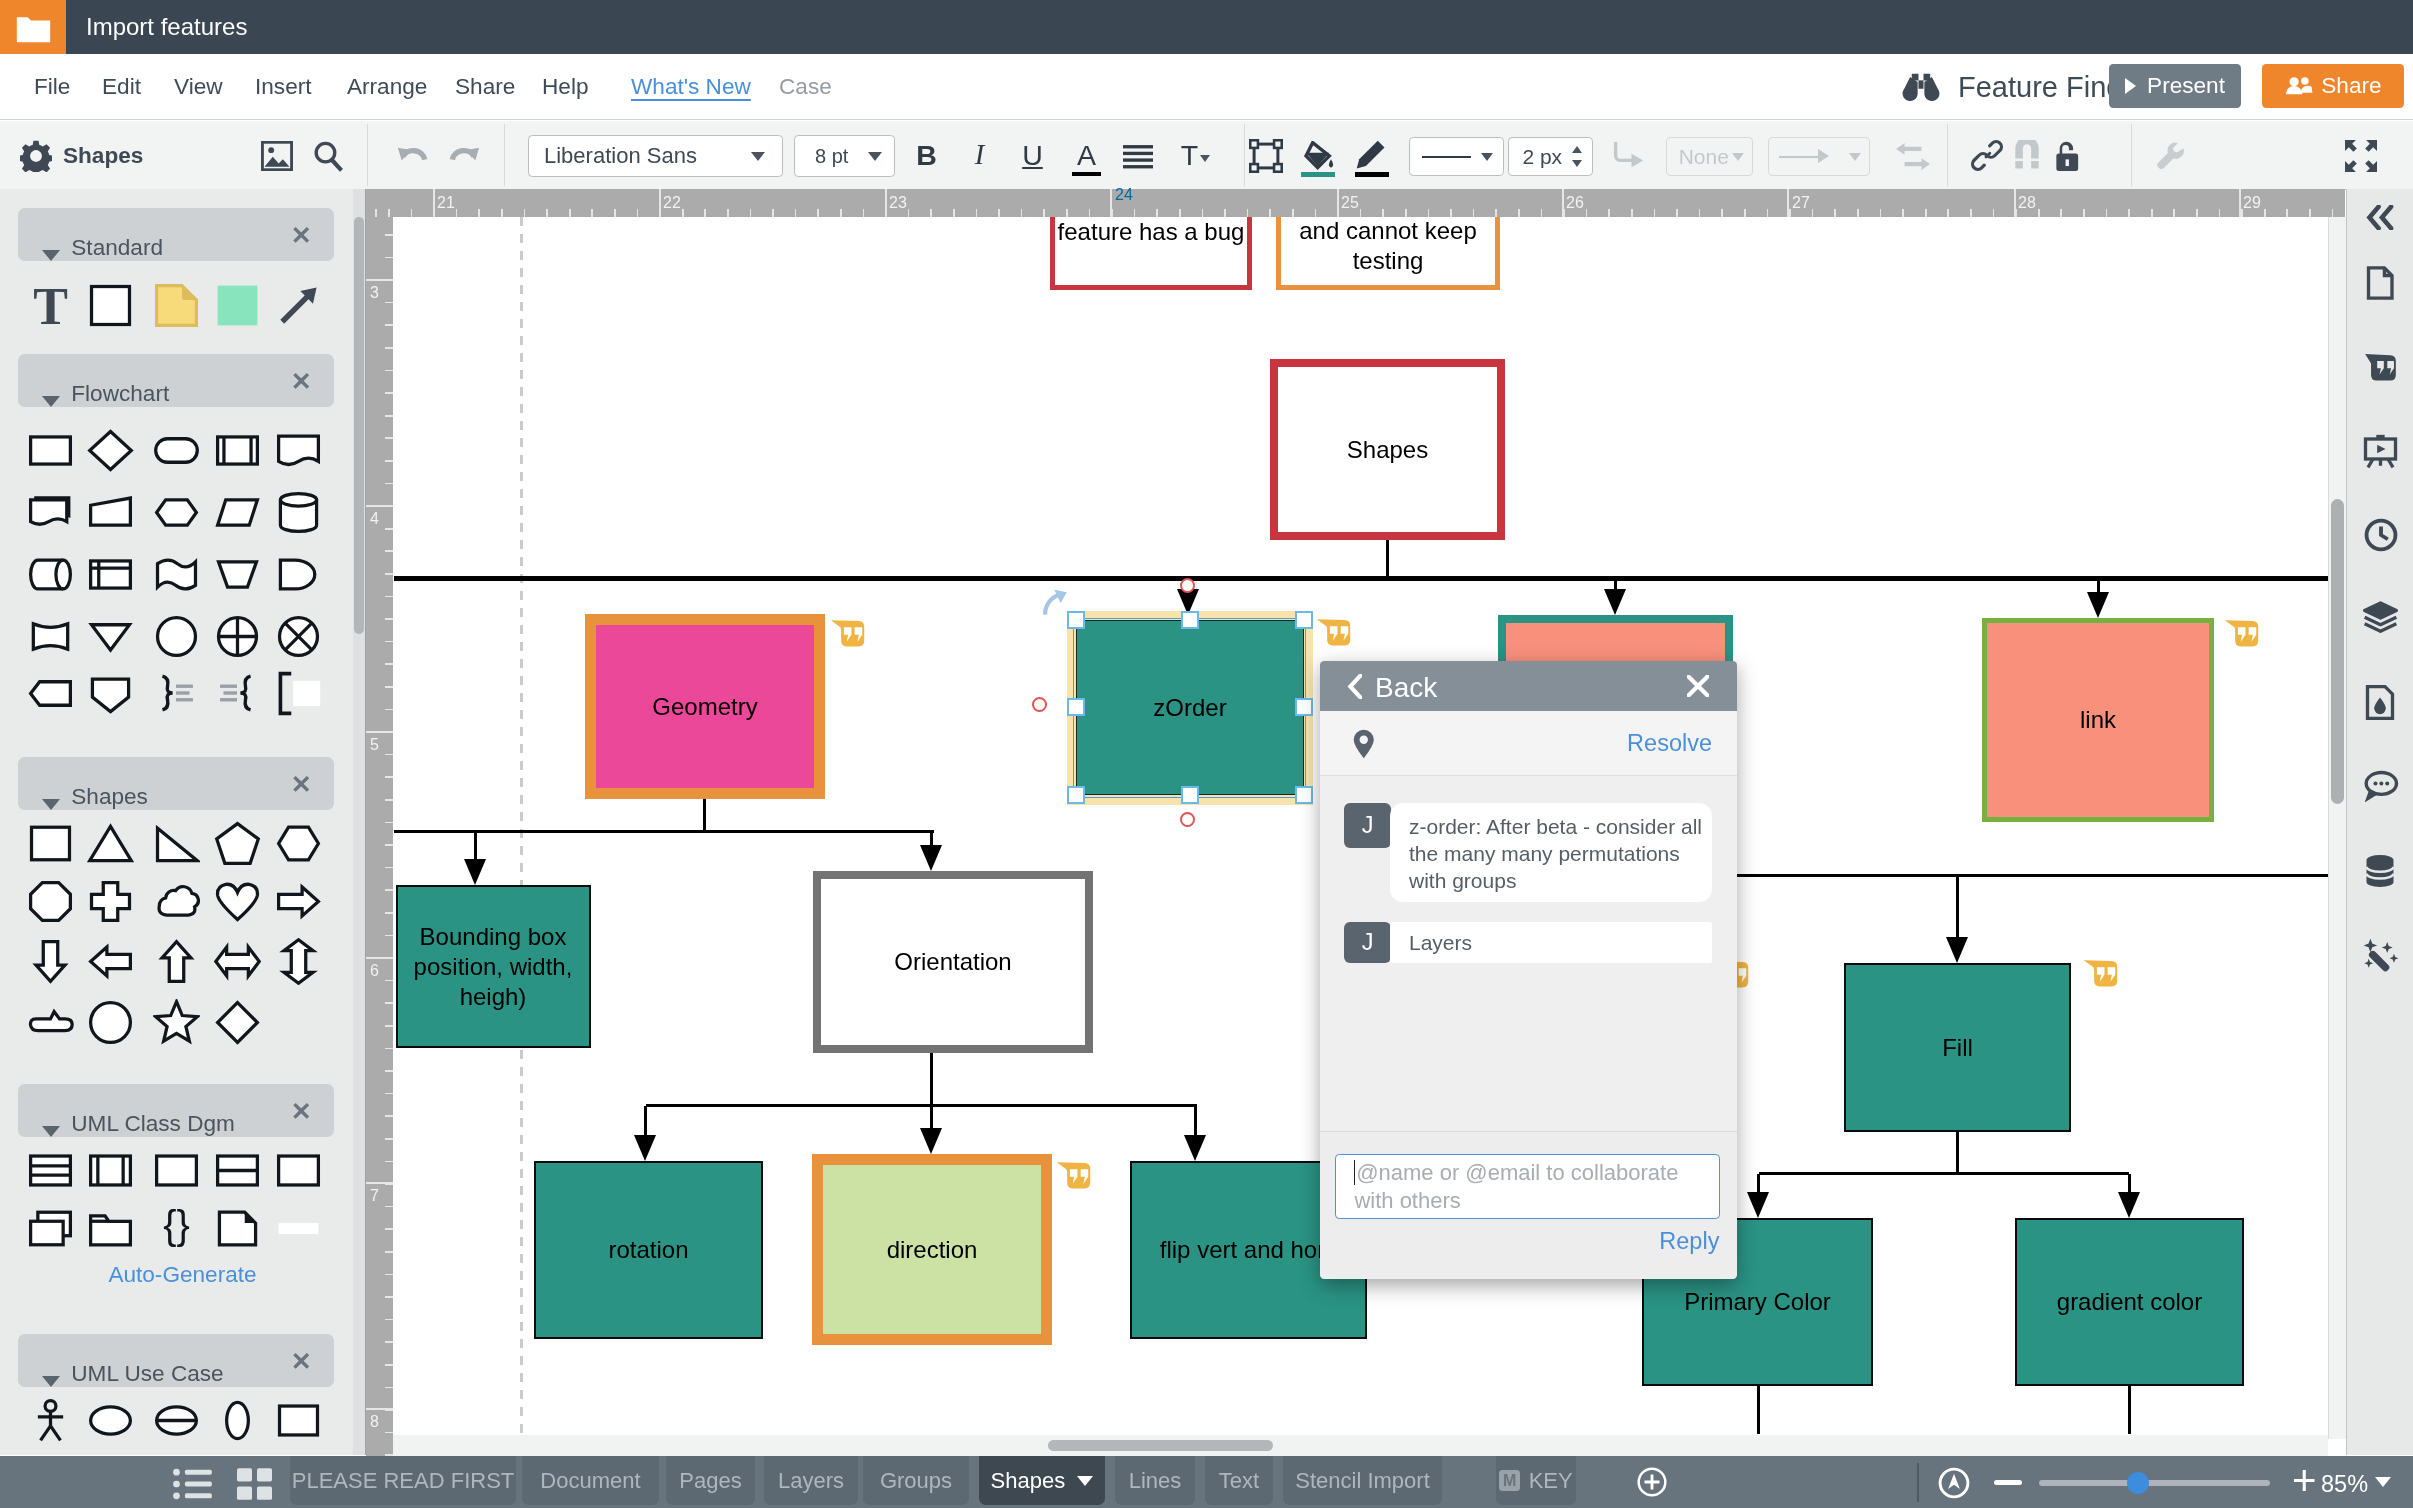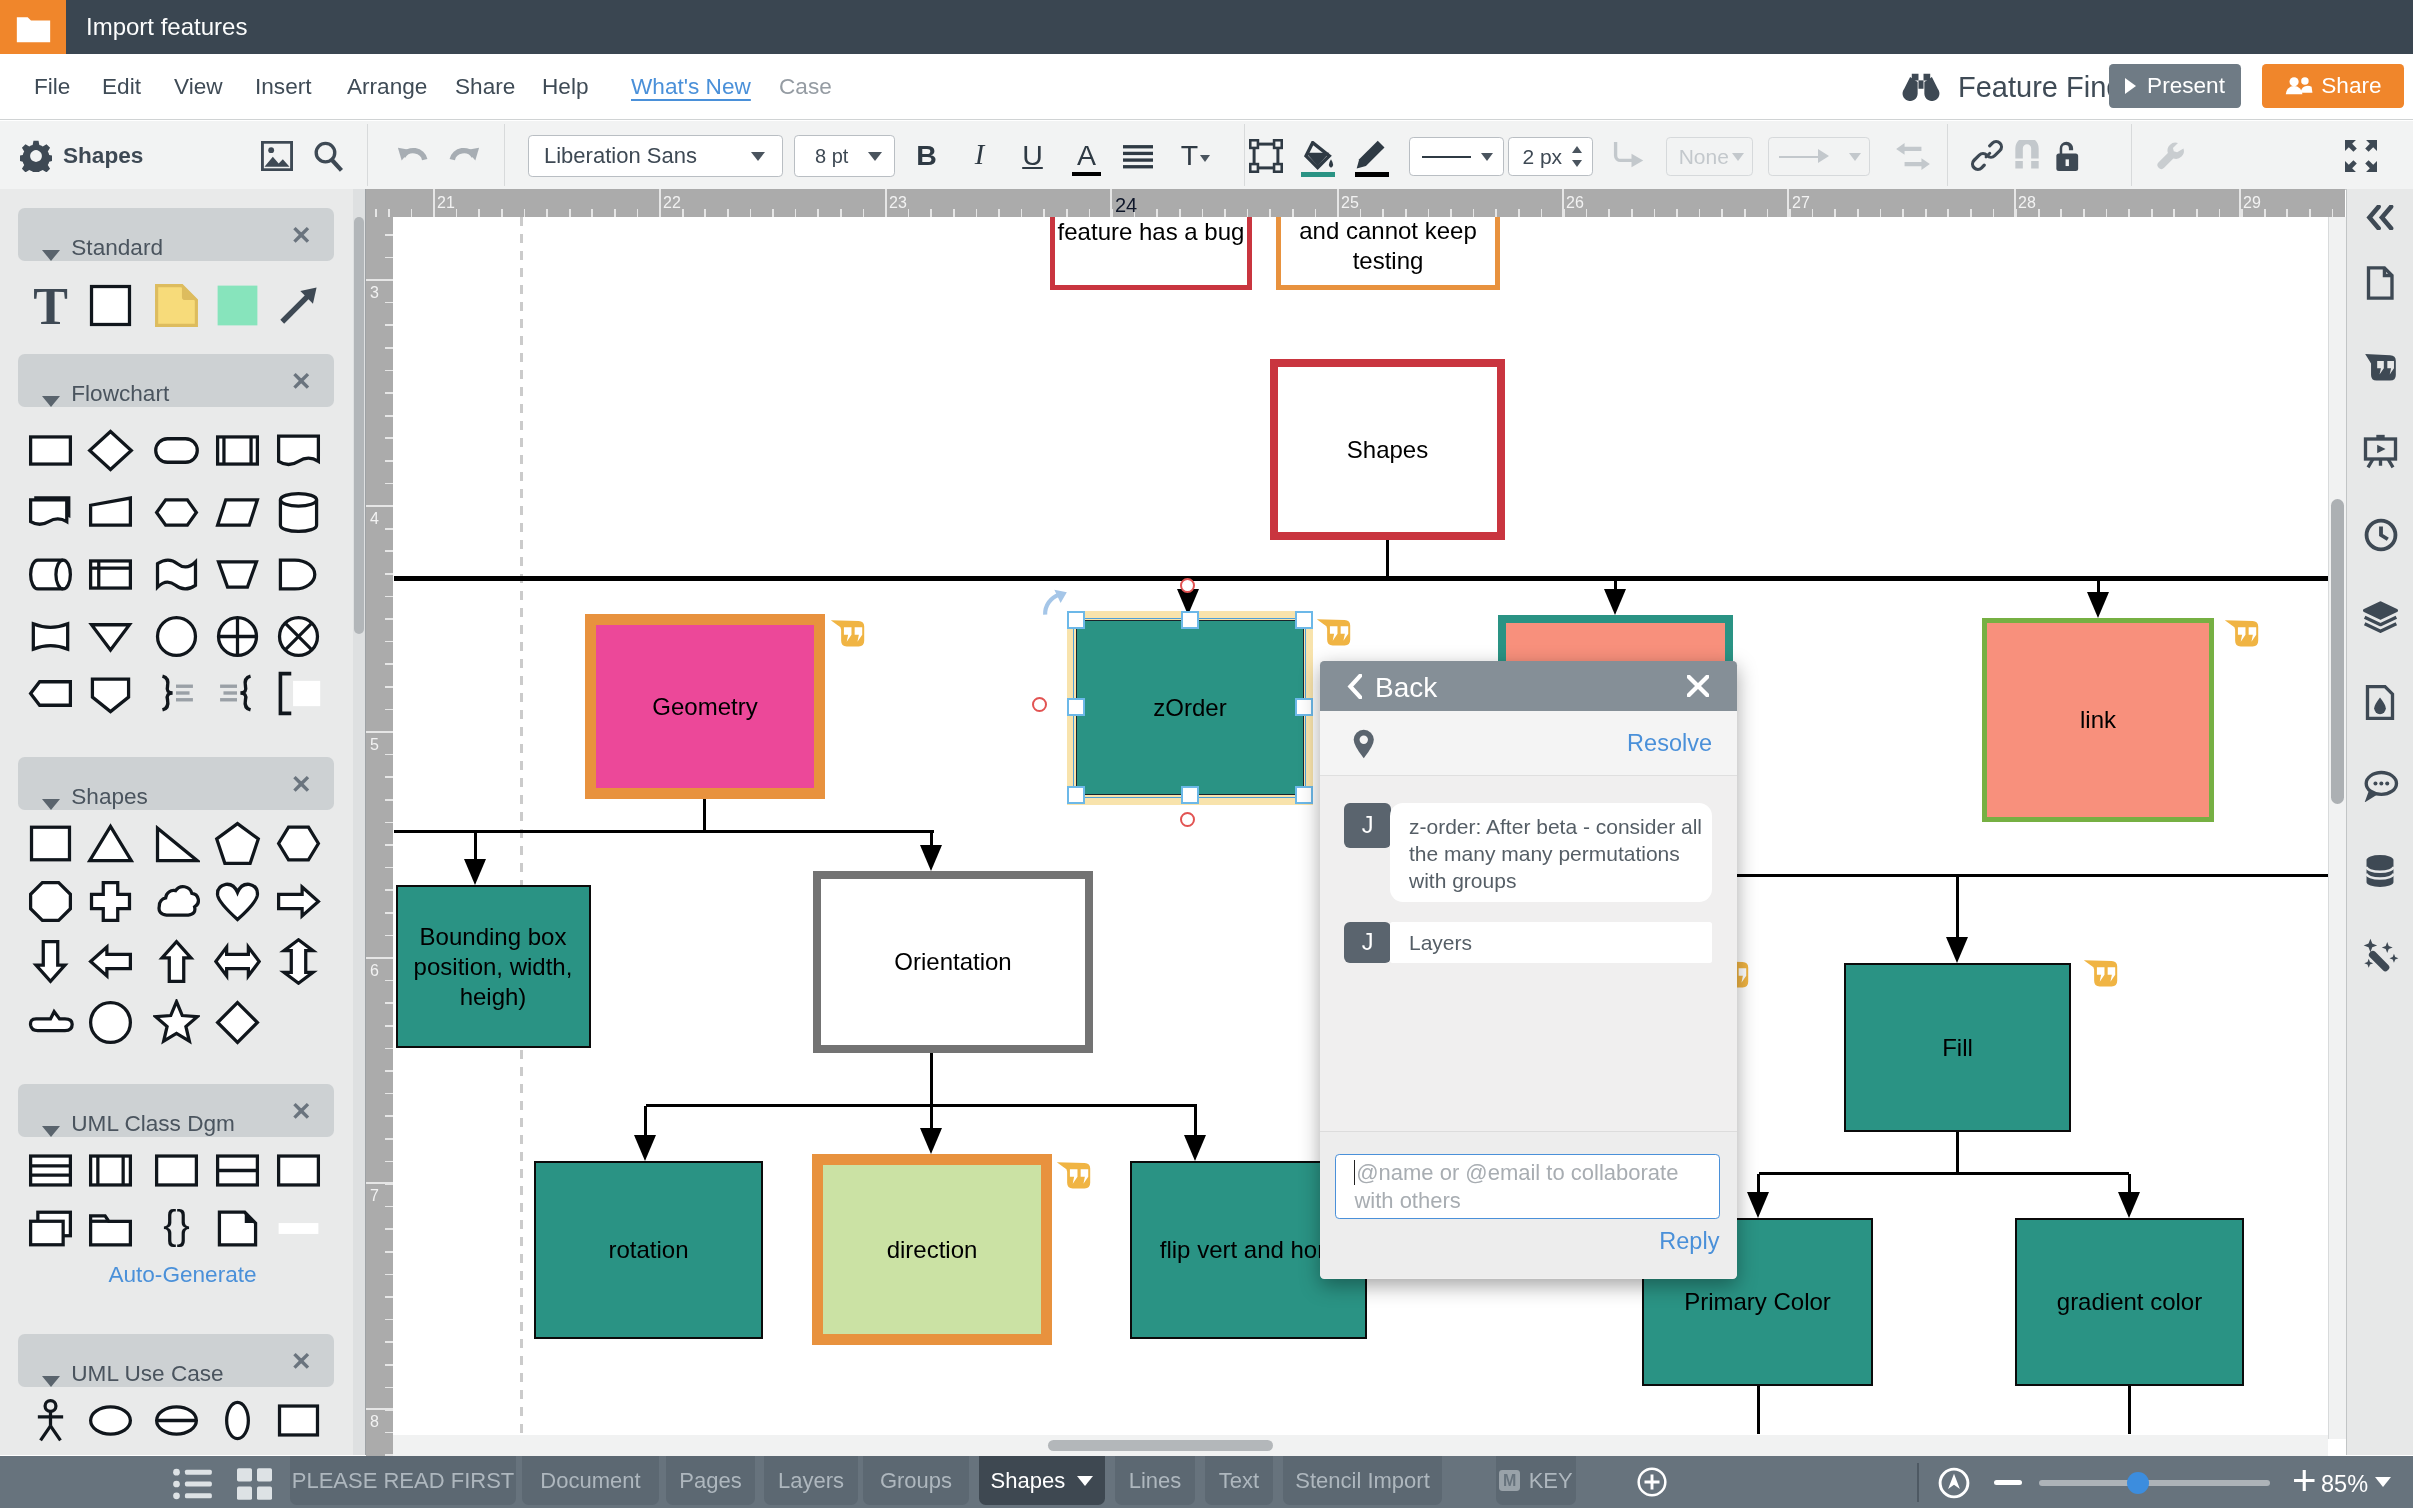--- a/index.html
+++ b/index.html
@@ -426,21 +426,21 @@
 <div class="abs" style="left:366px;top:189px;width:1979px;height:28px;background:#ABABAB"></div>
 <div class="abs" style="left:366px;top:217px;width:27px;height:1239px;background:#ABABAB"></div>
 <div class="abs" style="left:366px;top:209px;width:1979px;height:8.4px;background:repeating-linear-gradient(90deg,#E6E6E6 0 1.7px,transparent 1.7px 22.6px);background-position-x:22px"></div>
 <div class="abs" style="left:433px;top:189px;width:1.7px;height:28px;background:#E6E6E6"></div>
 <div class="abs" style="left:437px;top:194px;color:#F2F2F2;font-size:16px">21</div>
 <div class="abs" style="left:659px;top:189px;width:1.7px;height:28px;background:#E6E6E6"></div>
 <div class="abs" style="left:663px;top:194px;color:#F2F2F2;font-size:16px">22</div>
 <div class="abs" style="left:885px;top:189px;width:1.7px;height:28px;background:#E6E6E6"></div>
 <div class="abs" style="left:889px;top:194px;color:#F2F2F2;font-size:16px">23</div>
 <div class="abs" style="left:1110px;top:189px;width:1.7px;height:28px;background:#E6E6E6"></div>
-<div class="abs" style="left:1115px;top:194px;color:#0f172a;font-size:20px">24</div>
+<div class="abs" style="left:1115px;top:186px;color:#0369a1;font-size:16px">24</div>
 <div class="abs" style="left:1337px;top:189px;width:1.7px;height:28px;background:#E6E6E6"></div>
 <div class="abs" style="left:1341px;top:194px;color:#F2F2F2;font-size:16px">25</div>
 <div class="abs" style="left:1562px;top:189px;width:1.7px;height:28px;background:#E6E6E6"></div>
 <div class="abs" style="left:1566px;top:194px;color:#F2F2F2;font-size:16px">26</div>
 <div class="abs" style="left:1787px;top:189px;width:1.7px;height:28px;background:#E6E6E6"></div>
 <div class="abs" style="left:1792px;top:194px;color:#F2F2F2;font-size:16px">27</div>
 <div class="abs" style="left:2014px;top:189px;width:1.7px;height:28px;background:#E6E6E6"></div>
 <div class="abs" style="left:2018px;top:194px;color:#F2F2F2;font-size:16px">28</div>
 <div class="abs" style="left:2239px;top:189px;width:1.7px;height:28px;background:#E6E6E6"></div>
 <div class="abs" style="left:2243px;top:194px;color:#F2F2F2;font-size:16px">29</div>

